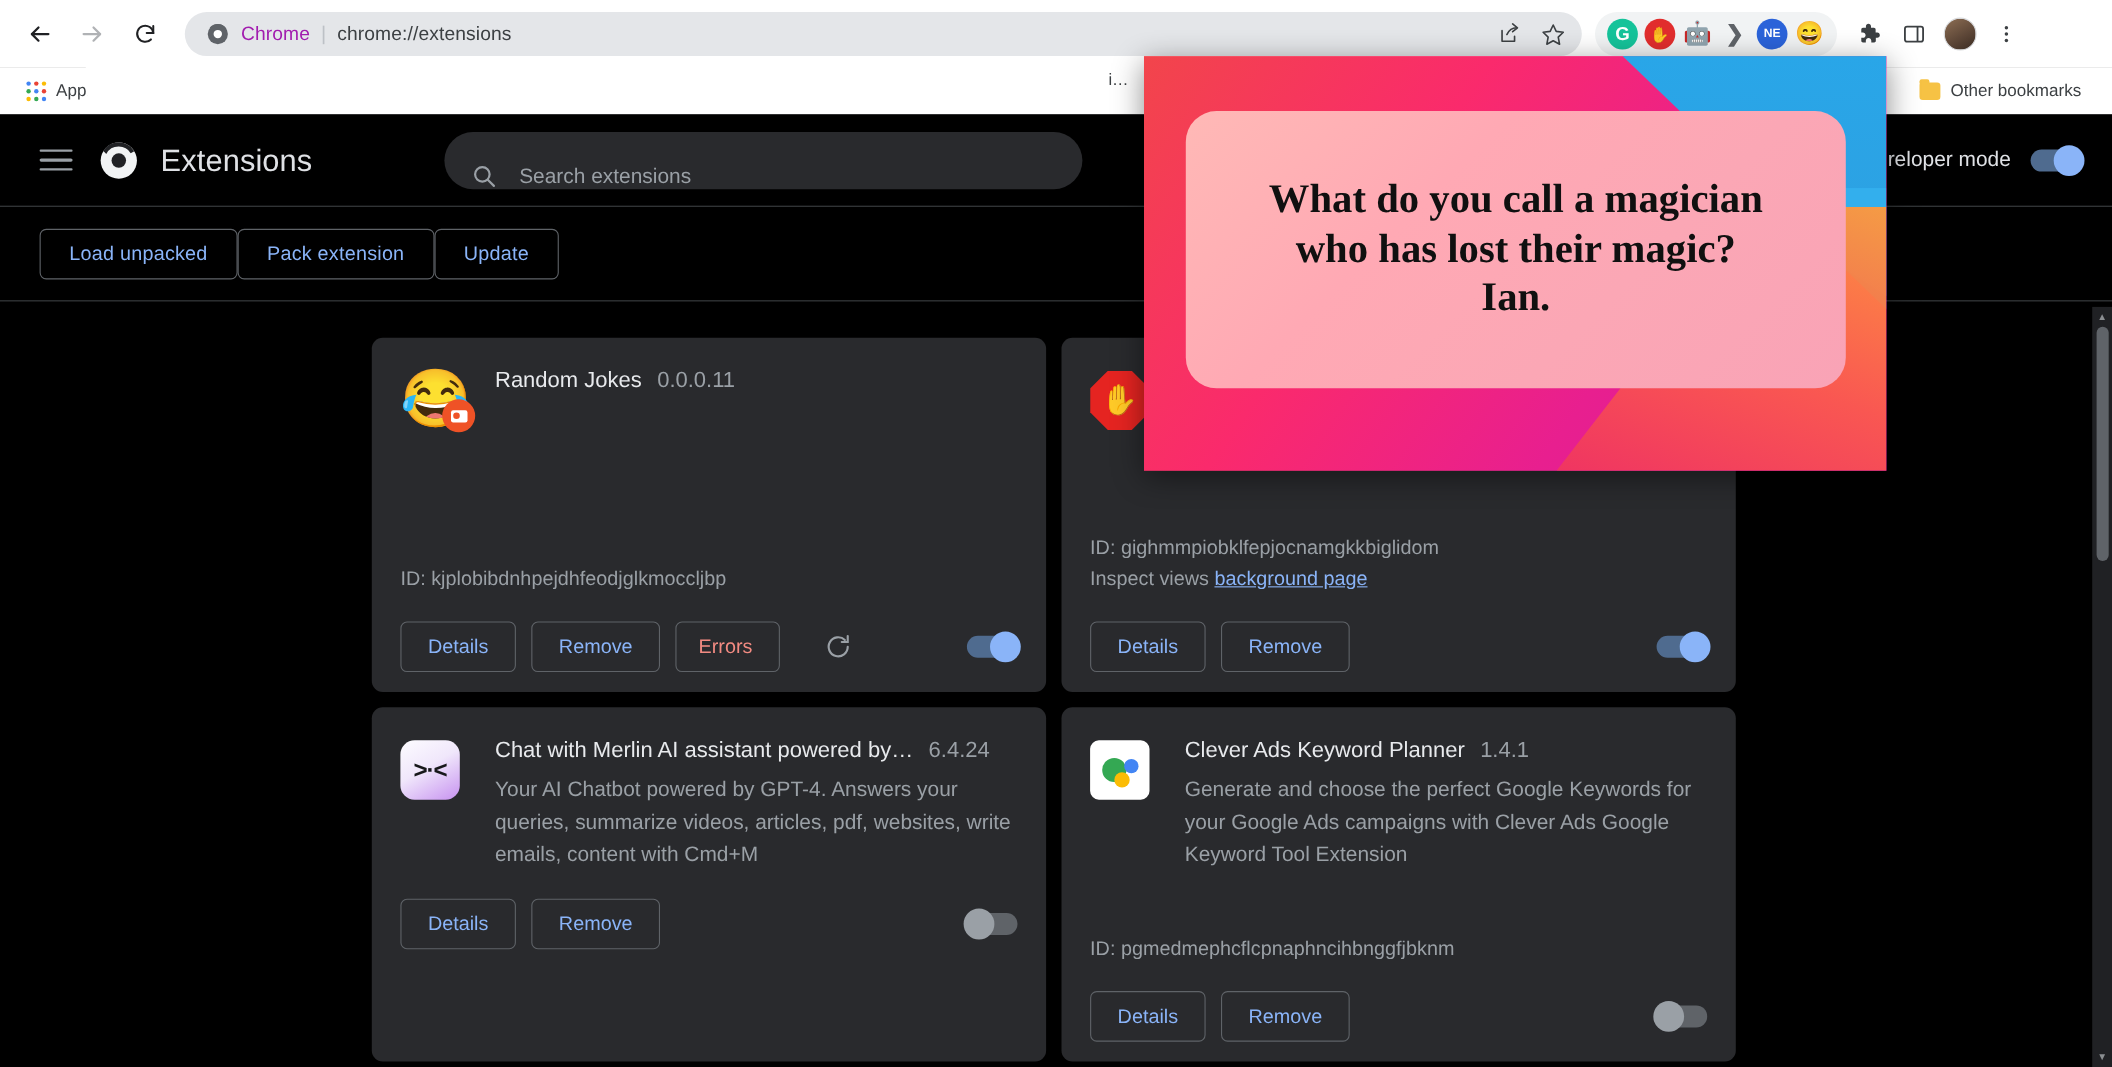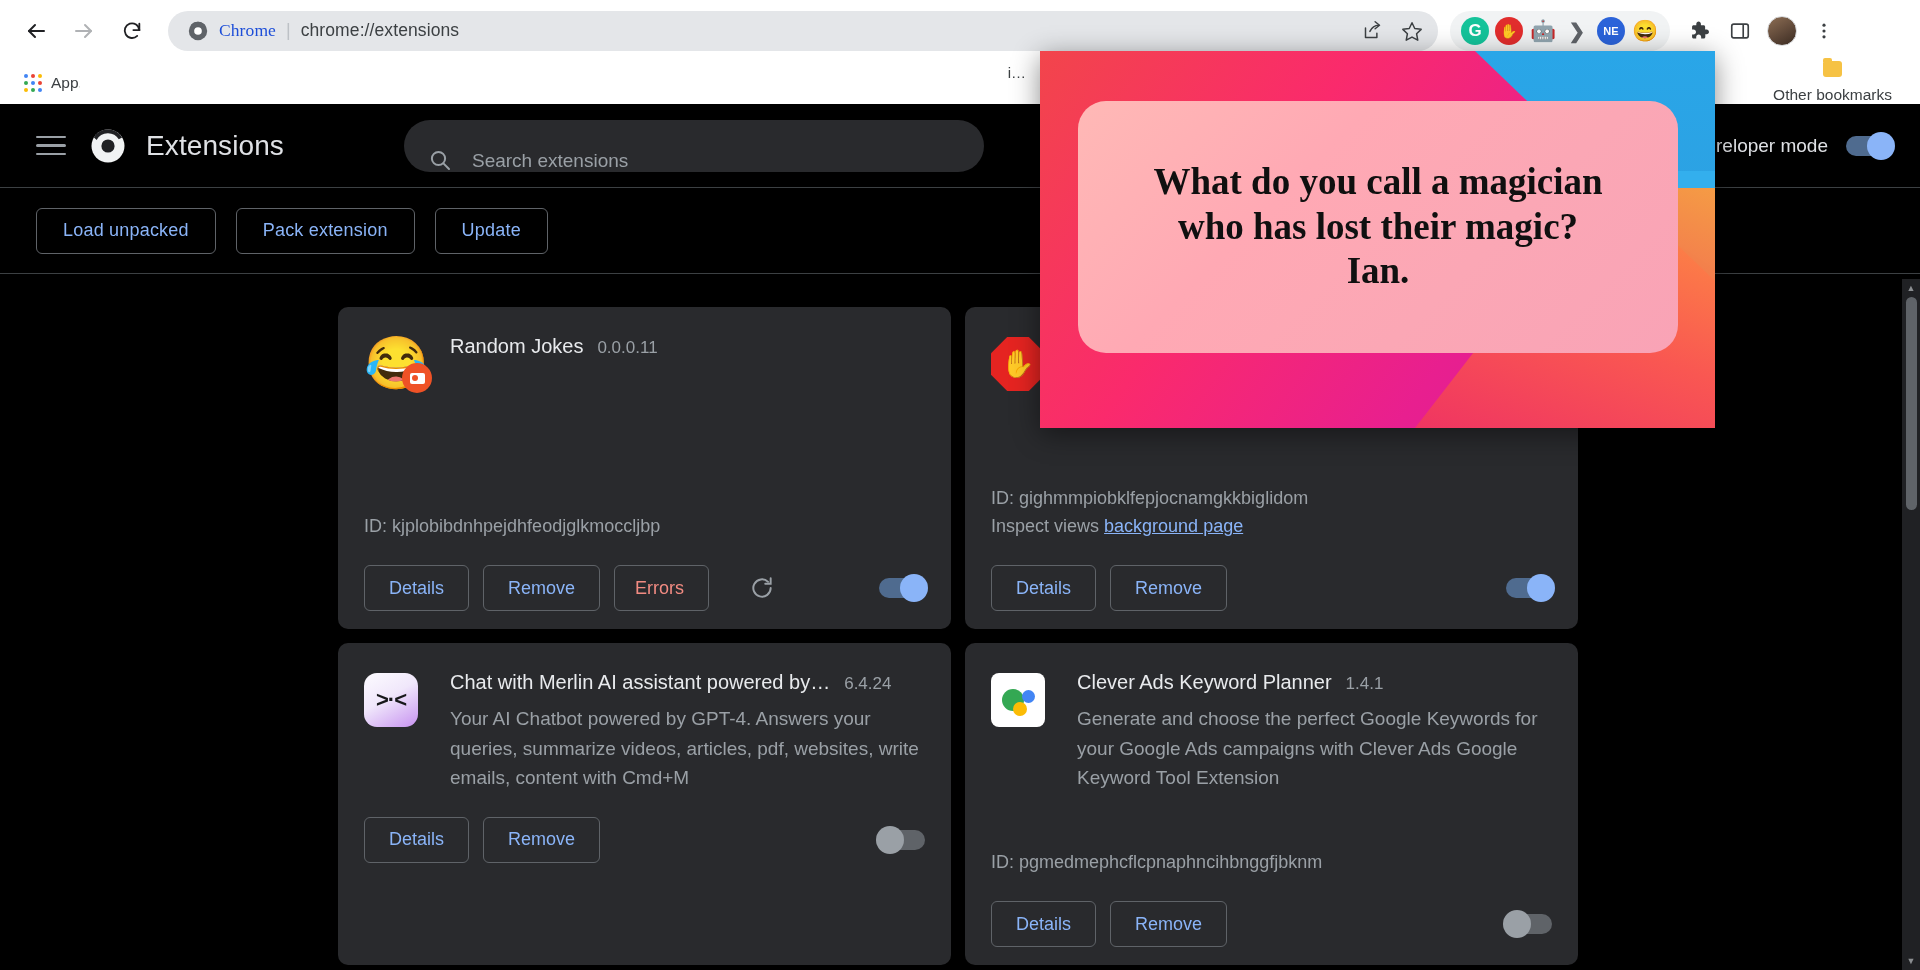--- a/index.html
+++ b/index.html
@@ -29,21 +29,21 @@
   .omnibox {
     margin-left: 14px;
     height: 40px; width: 1270px;
     background: #e4e6e9;
     border-radius: 20px;
     display: flex; align-items: center;
     padding: 0 8px 0 20px;
     position: relative;
   }
   .omni-chrome-ico { width: 20px; height: 20px; margin-right: 11px; flex: 0 0 auto; }
-  .omni-label { font-size: 17.5px; color: #1d4ed8; letter-spacing: .1px; font-family: Liberation Serif, serif; }
+  .omni-label { font-size: 17.5px; color: #a21caf; letter-spacing: .1px; }
   .omni-sep { color: #bdc1c6; margin: 0 10px; font-size: 18px; font-weight: 300; }
   .omni-url { font-size: 17.5px; color: #3c4043; letter-spacing: .1px; }
   .omni-actions { margin-left: auto; display: flex; align-items: center; gap: 4px; }
   .omni-icon-btn {
     width: 36px; height: 36px; border-radius: 50%;
     display: flex; align-items: center; justify-content: center;
     color: #3c4043;
   }
 
   .ext-strip {
@@ -72,21 +72,21 @@
   
   .bookmarks {
     position: absolute; top: 61px; left: 0; width: 1920px; height: 43px;
     background: #ffffff;
     display: flex; align-items: center; padding: 0 16px;
   }
   .bm-item { display: flex; align-items: center; gap: 9px; padding: 5px 8px; border-radius: 6px; }
   .bm-label { font-size: 15.5px; color: #3c4043; }
   .apps-grid { display: grid; grid-template-columns: repeat(3,4px); grid-template-rows: repeat(3,4px); gap: 3px; }
   .apps-grid i { width: 4px; height: 4px; border-radius: 50%; display: block; }
-  .bm-right { margin-left: auto; display: flex; align-items: center; gap: 9px; padding-right: 12px; flex-direction: column; }
+  .bm-right { margin-left: auto; display: flex; align-items: center; gap: 9px; padding-right: 12px; }
   .folder-ico { width: 19px; height: 16px; background: #f6c244; border-radius: 2px 3px 3px 3px; position: relative; }
   .folder-ico:before { content:""; position:absolute; top:-3px; left:0; width:9px; height:4px; background:#f6c244; border-radius:2px 2px 0 0; }
 
   
   .ext-page {
     position: absolute; top: 104px; left: 0; width: 1920px; height: 866px;
     background: #000000;
   }
   .ext-header {
     height: 84px; display: flex; align-items: center;
@@ -120,21 +120,21 @@
   }
   .toggle.on { background: #4f6b8f; }
   .toggle.off { background: #5f6368; }
   .toggle .knob {
     position: absolute; top: -4px; width: 28px; height: 28px; border-radius: 50%;
   }
   .toggle.on .knob { right: -3px; background: #8ab4f8; }
   .toggle.off .knob { left: -3px; background: #9aa0a6; }
 
   .dev-toolbar {
-    height: 86px; display: flex; align-items: center; gap: 20px;
+    height: 86px; display: flex; align-items: center; 
     padding: 0 36px;
     border-bottom: 1px solid #3c4043;
   }
   .dev-btn {
     height: 46px; padding: 0 26px;
     background: transparent; border: 1px solid #5f6368; border-radius: 6px;
     color: #8ab4f8; font-size: 18px; letter-spacing: .2px;
     font-family: "Liberation Sans", sans-serif;
     cursor: pointer;
   }
@@ -191,21 +191,21 @@
     display:flex; align-items:center; justify-content:center;
     font-size: 27px; line-height: 1;
   }
 
   .card-body { flex: 1; min-width: 0; }
   .card-title-row { display: flex; align-items: baseline; gap: 14px; }
   .card-name {
     font-size: 20px; color: #e8eaed; font-weight: 500;
     white-space: nowrap; overflow: hidden; text-overflow: ellipsis; max-width: 420px;
   }
-  .card-version { font-size: 17px; color: #9aa0a6; white-space: nowrap; }
+  .card-version { font-size: 20px; color: #9aa0a6; white-space: nowrap; }
   .card-desc { margin-top: 10px; font-size: 19px; color: #9aa0a6; line-height: 1.56; }
 
   .card-meta { margin-top: auto; padding-top: 18px; font-size: 18px; color: #9aa0a6; line-height: 1.55; }
   .card-meta a { color: #8ab4f8; }
 
   .card-actions { display: flex; align-items: center; gap: 14px; margin-top: 24px; }
   .card-btn {
     height: 46px; padding: 0 24px;
     background: transparent; border: 1px solid #5f6368; border-radius: 6px;
     color: #8ab4f8; font-size: 18px;

